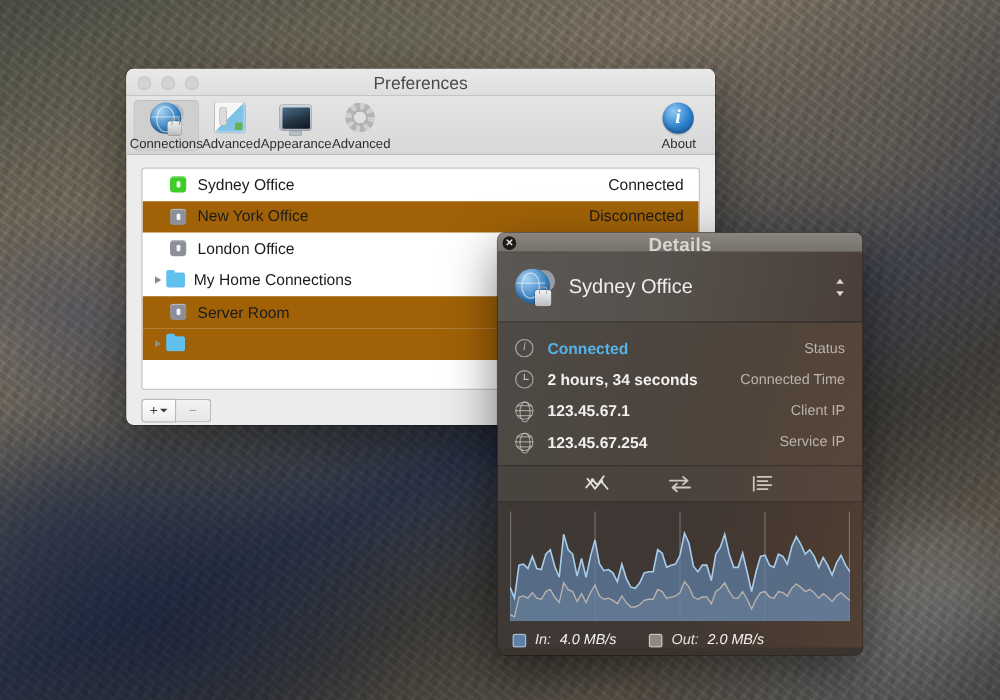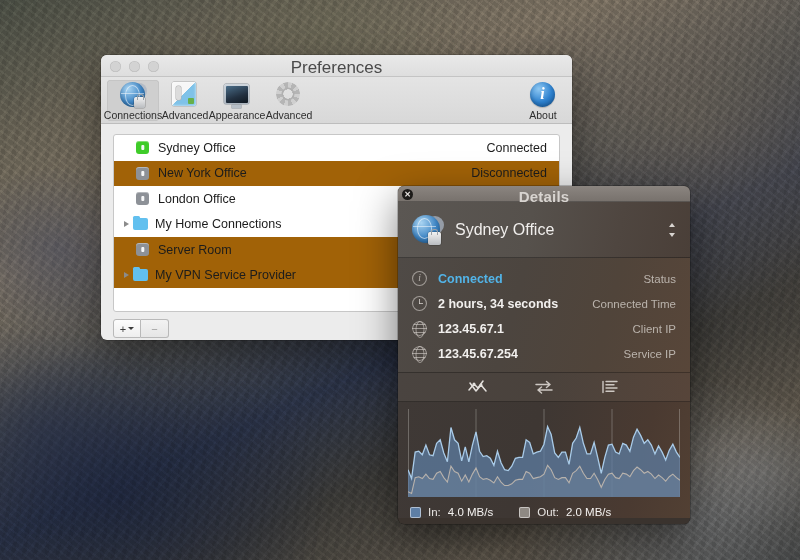--- a/index.html
+++ b/index.html
@@ -45,21 +45,21 @@
   #prefs-titlebar {
     height:22px; position:relative;
     background:linear-gradient(#e9e9e9,#dedede);
     border-bottom:.5px solid #c4c4c4;
   }
   .tl-dots { position:absolute; left:9px; top:6px; display:flex; gap:8px; }
   .tl-dot { width:11px; height:11px; border-radius:50%; background:#d3d3d3;
             box-shadow: inset 0 0 0 .5px rgba(0,0,0,.12); }
   #prefs-title {
     position:absolute; left:0; right:0; top:3px; text-align:center;
-    font-size:17px; color:#4a4a4a; font-weight:500;
+    font-size:14px; color:#4a4a4a; font-weight:500;
   }
   #prefs-toolbar {
     height:47px; display:flex; align-items:flex-start; padding:3px 6px 0 6px;
     background:linear-gradient(#e4e4e4,#d8d8d8);
     border-bottom:.5px solid #bdbdbd; position:relative;
   }
   .tb-item {
     width:52px; padding-top:2px; display:flex; flex-direction:column;
     align-items:center; gap:1px; border-radius:4px; position:relative;
   }
@@ -233,21 +233,21 @@
 
   
   .ico-graph svg, .ico-swap svg, .ico-list svg { display:block; }
 
   #chart-area { padding:7px 10px 0 10px;
     background:linear-gradient(105deg,#3f3936 0%, #3e3733 45%, #4a3a31 80%, #524033 100%); }
   #chart-box { position:relative; height:88px; }
   #chart-box svg { display:block; width:100%; height:100%; }
 
   #chart-legend { display:flex; align-items:center; gap:26px; padding:9px 2px 0 2px;
-    font-size:11.5px; color:#e6e3e0; }
+    font-size:11.5px; color:#e6e3e0;font-style:italic; }
   .lg { display:flex; align-items:center; gap:7px; }
   .sw { width:11px; height:11px; border-radius:2px; box-shadow: inset 0 0 0 1px rgba(255,255,255,.5); }
   .sw.in { background:#5e7fa6; }
   .sw.out { background:#8e8983; }
   .lg-key { color:#e6e3e0; }
   .lg-val { color:#f4f2f0; }
 </style>
 </head>
 <body>
 
@@ -353,21 +353,20 @@
             </span>
           <span class="row-name">Server Room</span>
           <span class="row-status"></span>
         </div>
 
         <div class="conn-row alt">
           <span class="disc-tri"></span>
           <span class="row-icon">
               <span class="folder"></span>
             </span>
-          <span class="row-name">My VPN Service Provider</span>
           <span class="row-status"></span>
         </div>
 
         <div class="conn-row"></div>
 
       </div>
     </div>
 
     <div id="prefs-footer">
       <div class="seg">

